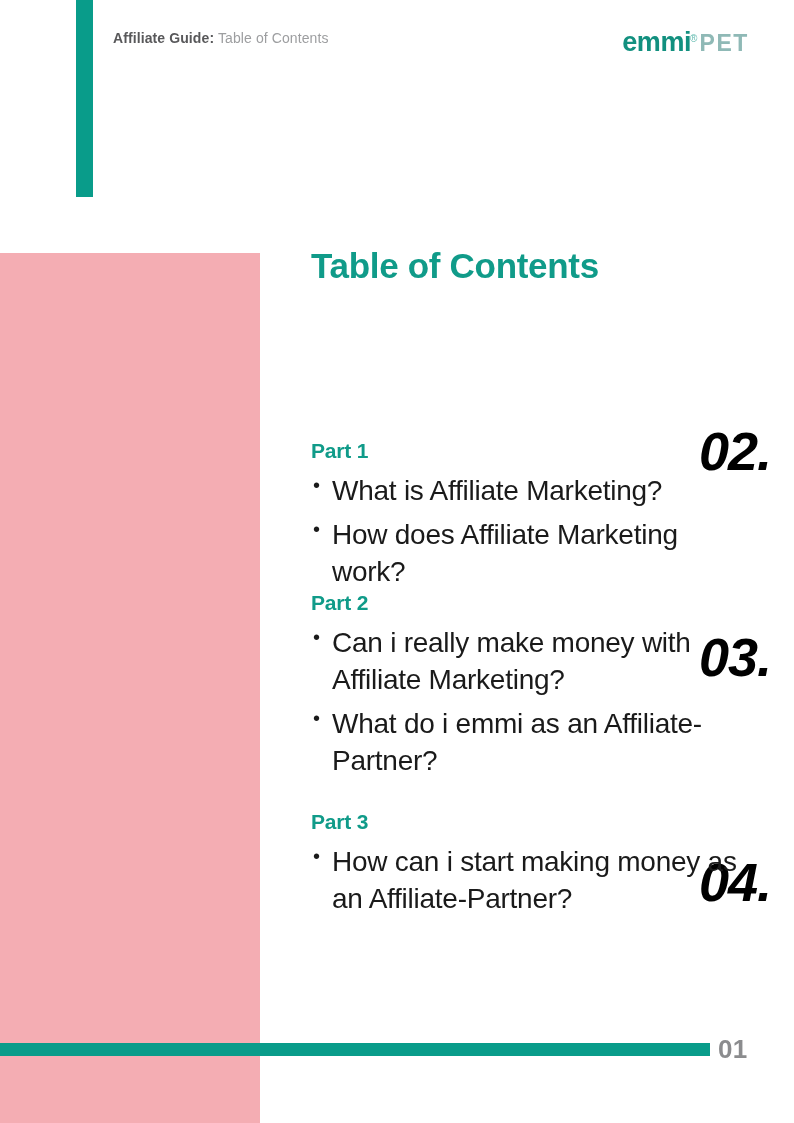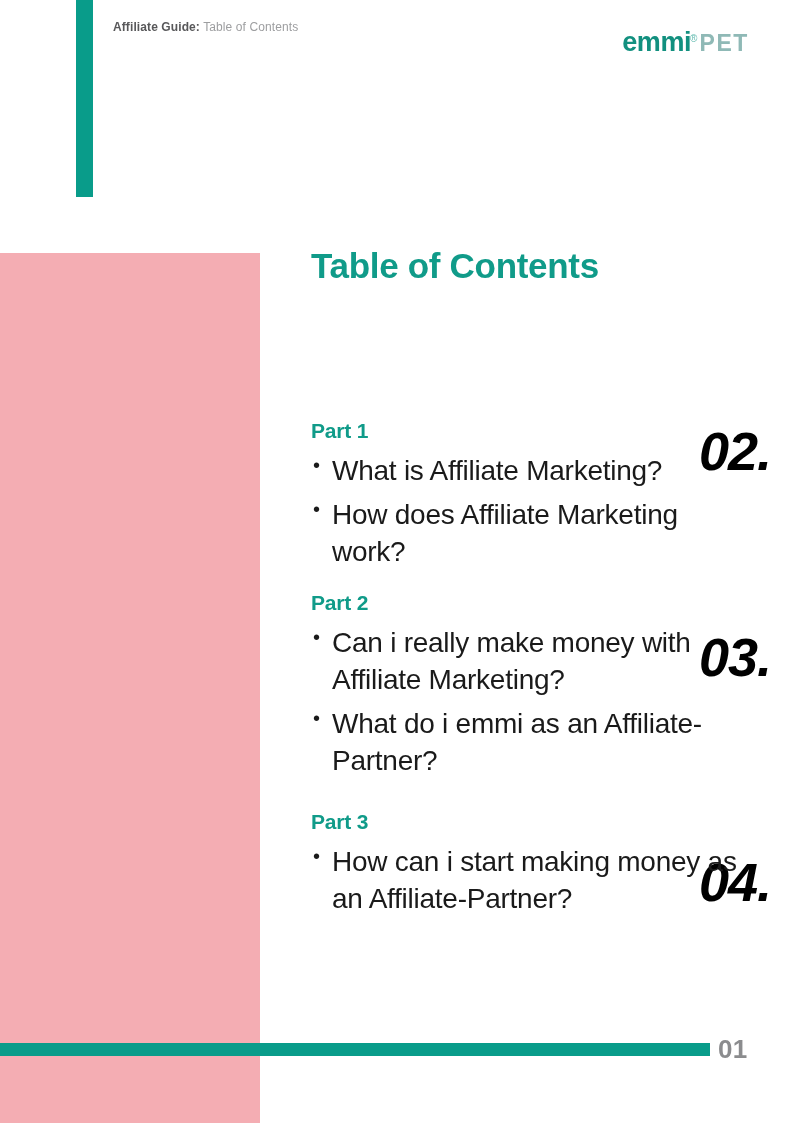--- a/index.html
+++ b/index.html
@@ -29,22 +29,22 @@
     left: 76px;
     top: 0px;
     width: 17px;
     height: 197px;
     background: #099c8a;
   }
 
   .header-title {
     position: absolute;
     left: 113px;
-    top: 20px;
-    font-size: 12px;
+    top: 30px;
+    font-size: 14px;
     letter-spacing: 0.1px;
     white-space: nowrap;
   }
   .header-title .hdr-strong {
     font-weight: bold;
     color: #58585a;
   }
   .header-title .hdr-light {
     font-weight: normal;
     color: #9d9ea0;
@@ -130,21 +130,21 @@
     line-height: 1.22;
     letter-spacing: -0.3px;
     margin: 0;
   }
 
   .part-block {
     position: absolute;
     left: 311px;
     width: 445px;
   }
-  .part-block.p1 { top: 419px; }
+  .part-block.p1 { top: 439px; }
   .part-block.p2 { top: 591px; }
   .part-block.p3 { top: 810px; }
 
   .part-heading {
     color: #109b89;
     font-size: 21px;
     font-weight: bold;
     margin: 0 0 10px 0;
     letter-spacing: -0.2px;
   }

